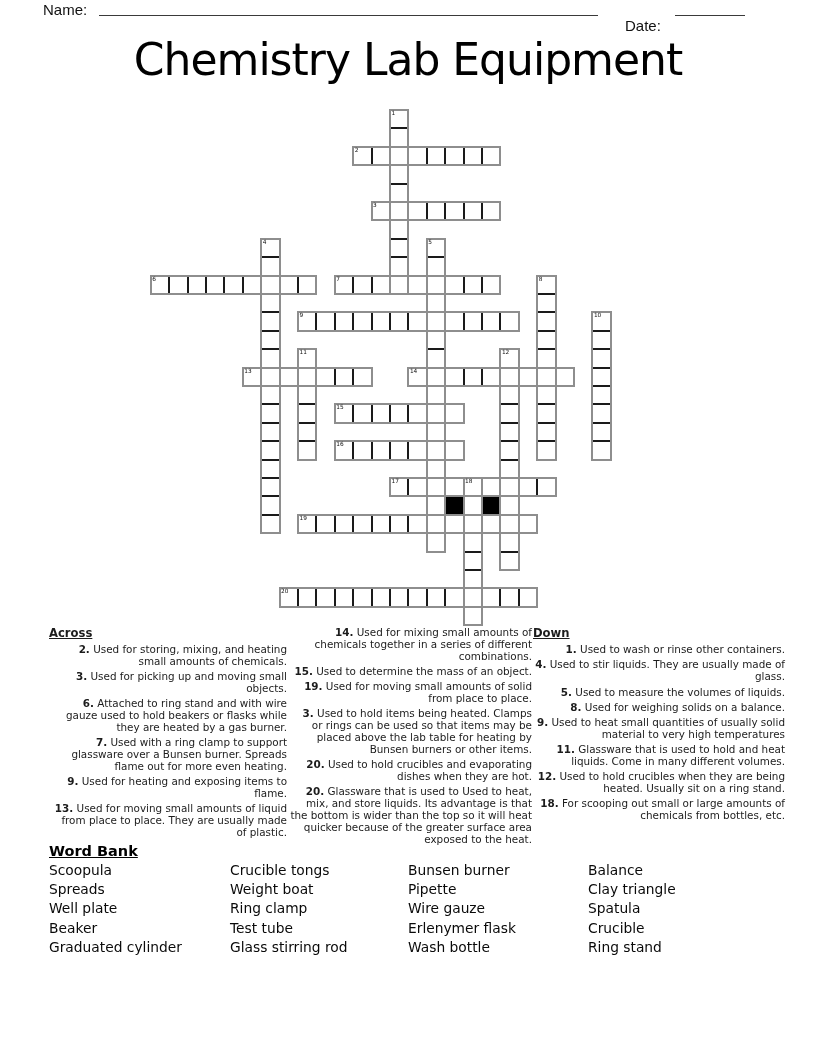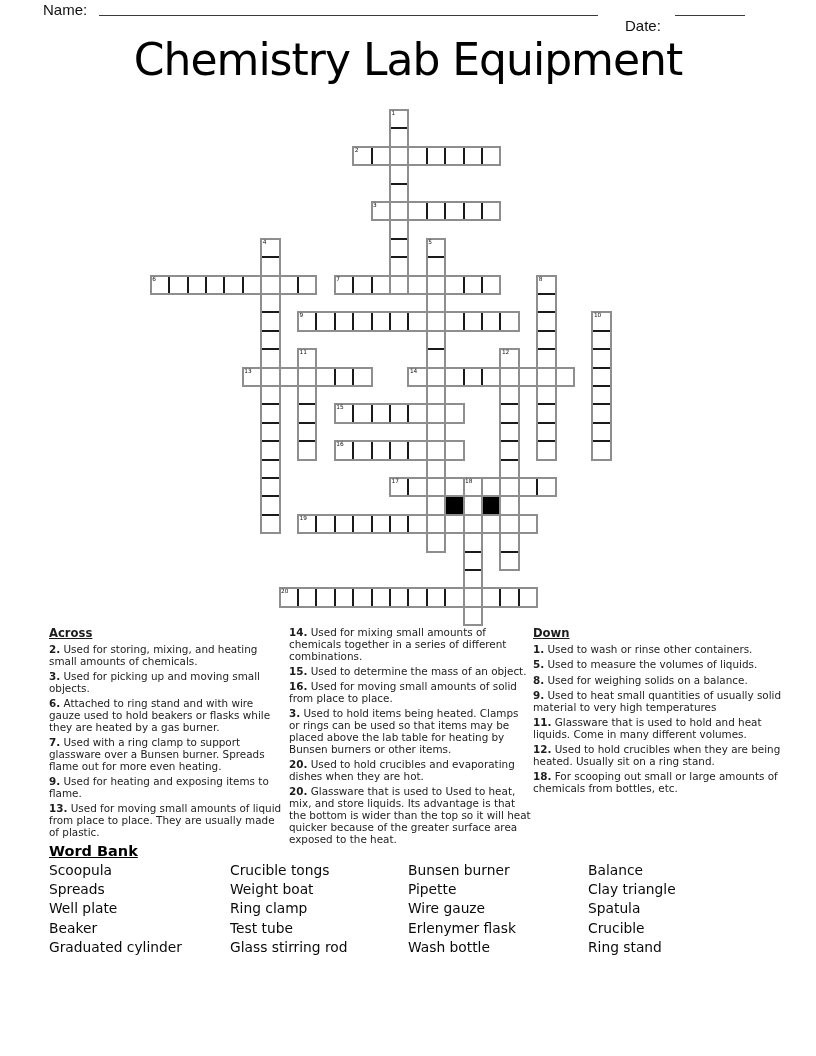--- a/index.html
+++ b/index.html
@@ -17,21 +17,21 @@
   
   .grid{position:absolute;}
   .cell{position:absolute;box-sizing:border-box;background:#fff;border:1px solid #1a1a1a;}
   .cell.black{background:#000;border-color:#000;}
   .word-outline{position:absolute;box-sizing:border-box;border:2px solid #8e8e8e;pointer-events:none;background:transparent;}
   .cell-num{position:absolute;font-size:5.8px;line-height:1;color:#111;z-index:5;}
 
   
   .clue-col{position:absolute;top:627px;font-size:10.4px;line-height:1.14;color:#1c1c1c;}
   .clue-head{font-size:11.6px;font-weight:bold;text-decoration:underline;margin:0 0 4px 0;}
-  .clue{margin:0 0 3.4px 0;}
+  .clue{margin:0 0 3.4px 0;text-align:right;}
   .clue b{font-weight:bold;}
 
   
   .wb-head{position:absolute;left:49px;top:843px;font-size:14.5px;font-weight:bold;text-decoration:underline;color:#000;}
   .wb-col{position:absolute;top:861px;font-size:13.8px;line-height:19.2px;color:#0a0a0a;white-space:nowrap;}
 </style>
 </head>
 <body>
 
 <div class="page">
@@ -271,28 +271,29 @@
       <p class="clue"><b>2.</b> Used for storing, mixing, and heating small amounts of chemicals.</p>
       <p class="clue"><b>3.</b> Used for picking up and moving small objects.</p>
       <p class="clue"><b>6.</b> Attached to ring stand and with wire gauze used to hold beakers or flasks while they are heated by a gas burner.</p>
       <p class="clue"><b>7.</b> Used with a ring clamp to support glassware over a Bunsen burner. Spreads flame out for more even heating.</p>
       <p class="clue"><b>9.</b> Used for heating and exposing items to flame.</p>
       <p class="clue"><b>13.</b> Used for moving small amounts of liquid from place to place. They are usually made of plastic.</p>
     </div>
   <div class="clue-col" id="clue-col-1" style="left:289px;width:243px;">
       <p class="clue"><b>14.</b> Used for mixing small amounts of chemicals together in a series of different combinations.</p>
       <p class="clue"><b>15.</b> Used to determine the mass of an object.</p>
-      <p class="clue"><b>16.</b> Used for moving small amounts of solid from place to place.</p>
+      <p class="clue"><b>19.</b> Used for moving small amounts of solid from place to place.</p>
       <p class="clue"><b>3.</b> Used to hold items being heated. Clamps or rings can be used so that items may be placed above the lab table for heating by Bunsen burners or other items.</p>
       <p class="clue"><b>20.</b> Used to hold crucibles and evaporating dishes when they are hot.</p>
       <p class="clue"><b>20.</b> Glassware that is used to Used to heat, mix, and store liquids. Its advantage is that the bottom is wider than the top so it will heat quicker because of the greater surface area exposed to the heat.</p>
     </div>
   <div class="clue-col" id="clue-col-2" style="left:533px;width:252px;">
       <div class="clue-head">Down</div>
       <p class="clue"><b>1.</b> Used to wash or rinse other containers.</p>
+      <p class="clue"><b>4.</b> Used to stir liquids. They are usually made of glass.</p>
       <p class="clue"><b>5.</b> Used to measure the volumes of liquids.</p>
       <p class="clue"><b>8.</b> Used for weighing solids on a balance.</p>
       <p class="clue"><b>9.</b> Used to heat small quantities of usually solid material to very high temperatures</p>
       <p class="clue"><b>11.</b> Glassware that is used to hold and heat liquids. Come in many different volumes.</p>
       <p class="clue"><b>12.</b> Used to hold crucibles when they are being heated. Usually sit on a ring stand.</p>
       <p class="clue"><b>18.</b> For scooping out small or large amounts of chemicals from bottles, etc.</p>
     </div>
 
   <div class="wb-head">Word Bank</div>
   <div class="wb-col" id="wb-col-0" style="left:49px;">

